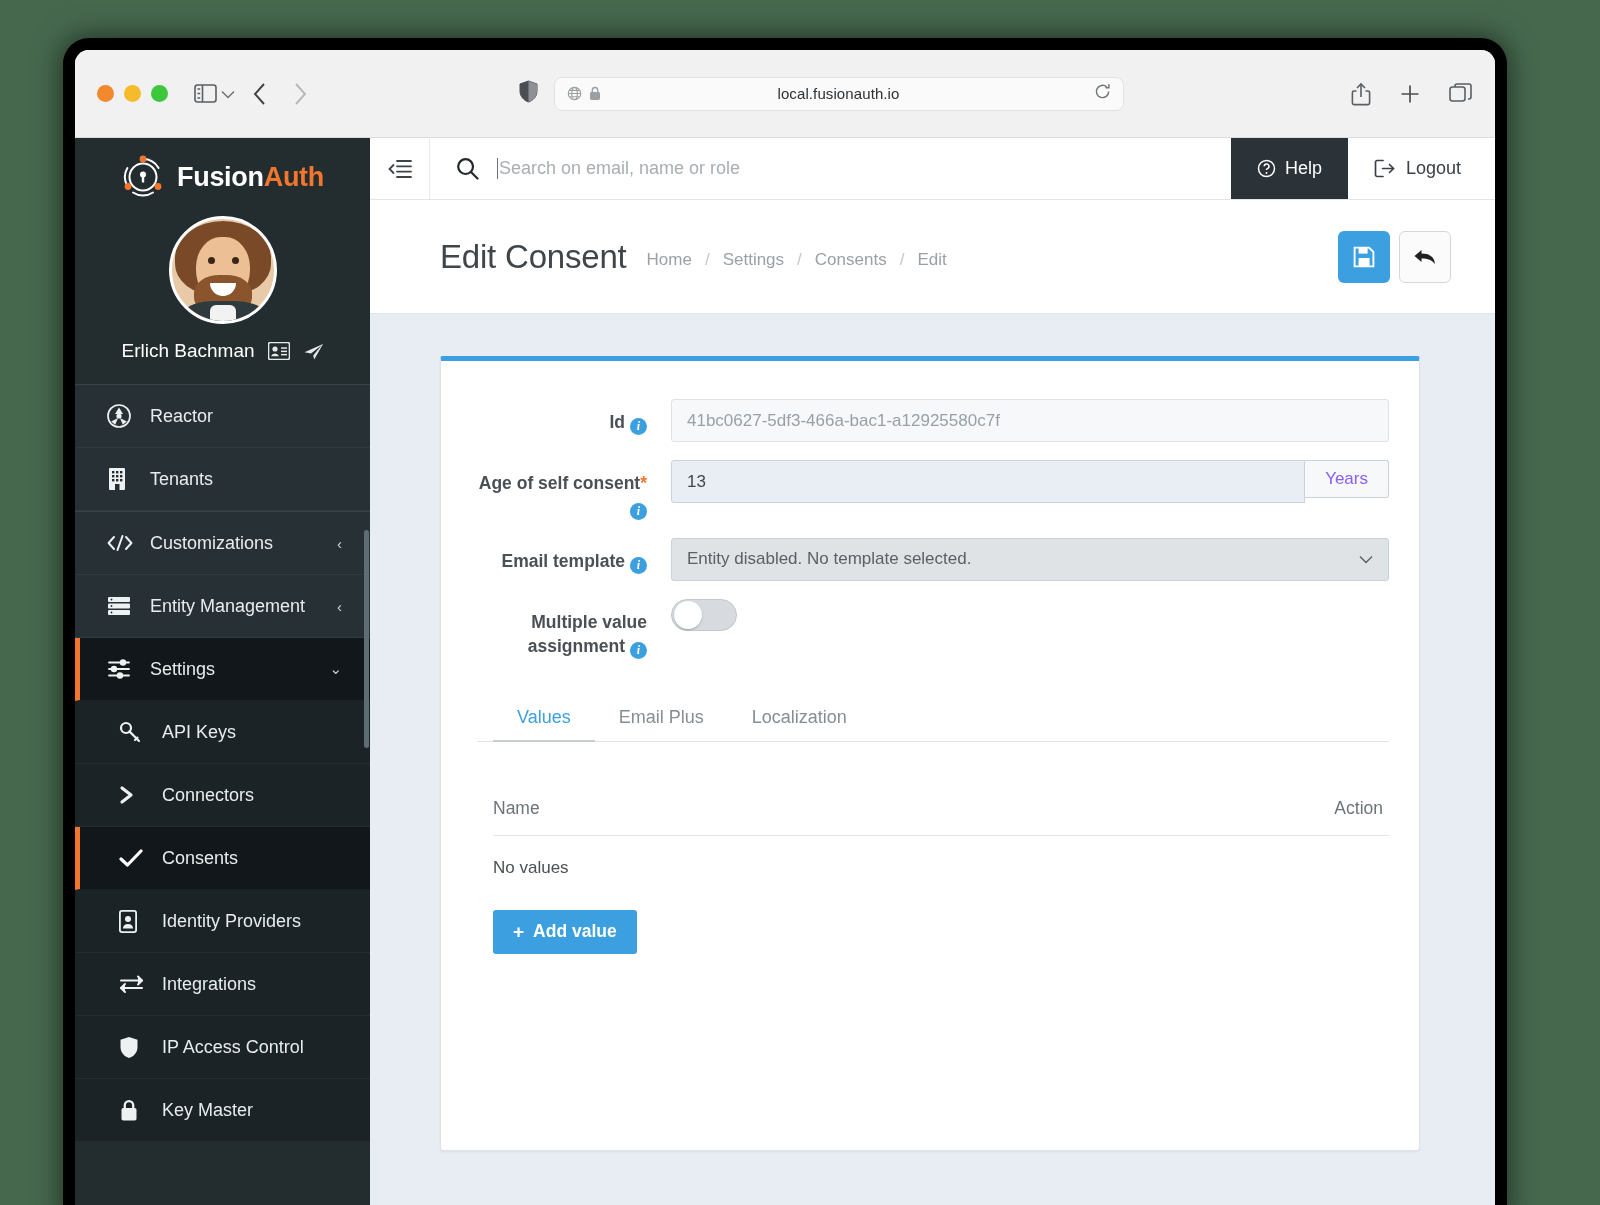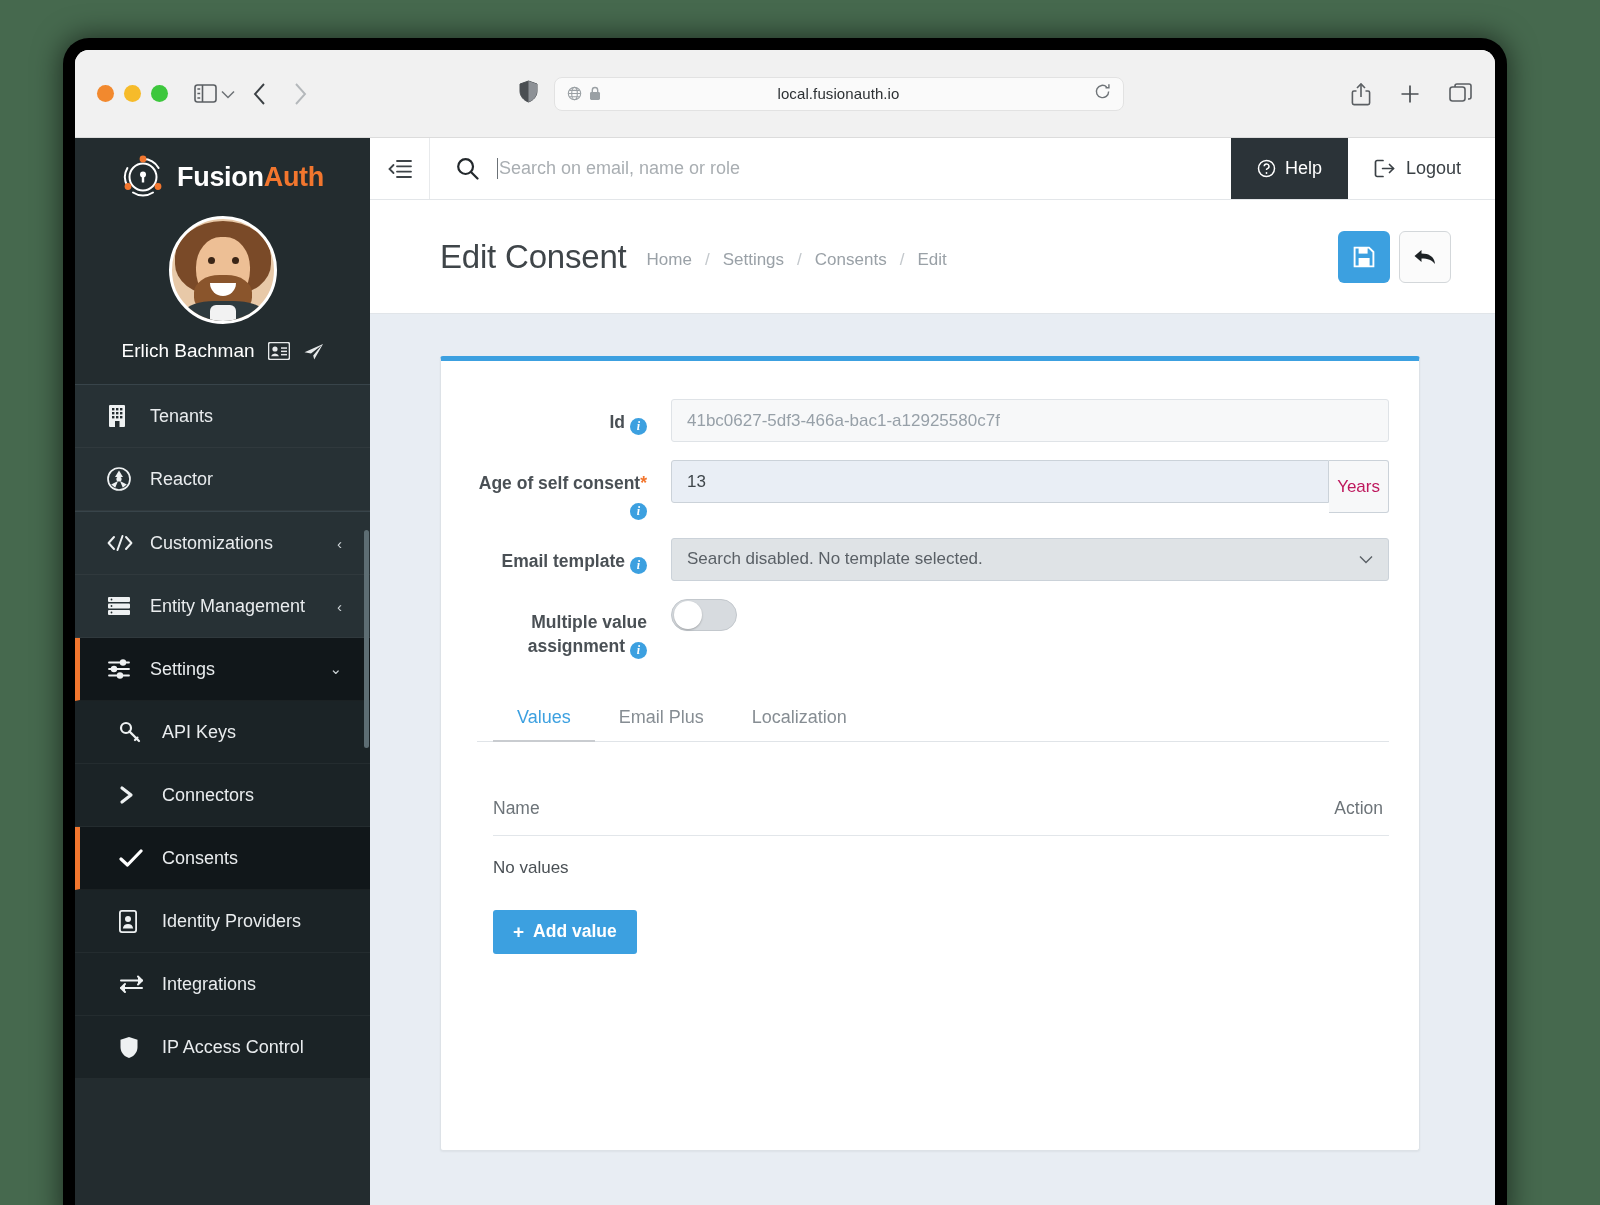--- a/index.html
+++ b/index.html
@@ -429,30 +429,30 @@
     background: #f7f8f9;
     color: #97a0a8;
     border-color: #dfe3e7;
   }
   .input-group { display: flex; width: 100%; }
   .input-group .input {
     border-top-right-radius: 0;
     border-bottom-right-radius: 0;
   }
   .addon {
-    height: 53px;
+    height: 38px;
     background: #f7f8f9;
     border: 1px solid #cbd2d9;
     border-left: none;
     border-radius: 0 3px 3px 0;
     display: flex;
     align-items: center;
-    padding: 0 8px;
+    padding: 0 20px;
     font-size: 17px;
-    color: #be185d;
+    color: #8b5cf6;
   }
   .select {
     width: 100%;
     height: 43px;
     background: #dfe3e6;
     border: 1px solid #cbd2d9;
     border-radius: 3px;
     padding: 0 15px;
     display: flex;
     align-items: center;
@@ -679,51 +679,51 @@
             </svg>
           </span>
         </div>
       </div>
 
       <div class="sb-divider"></div>
 
       <div class="sb-group">
         <div class="sb-item">
           <span class="sb-ico">
+            <svg width="24" height="24" viewBox="0 0 24 24">
+              <circle cx="12" cy="12" r="11" fill="none" stroke="#eef1f2" stroke-width="1.7"></circle>
+              <circle cx="12" cy="12" r="2.6" fill="#eef1f2"></circle>
+              <path d="M12 3.5 L16 10 H8 Z" fill="#eef1f2"></path>
+              <path d="M4.2 17.5 L11 14 L8.2 20.8 Z" fill="#eef1f2"></path>
+              <path d="M19.8 17.5 L13 14 L15.8 20.8 Z" fill="#eef1f2"></path>
+            </svg>
+          </span>
+          <span class="sb-label">Reactor</span>
+        </div>
+
+        <div class="sb-item">
+          <span class="sb-ico">
             <svg width="20" height="24" viewBox="0 0 20 24">
               <rect x="2" y="1" width="16" height="22" rx="1" fill="#eef1f2"></rect>
               <g fill="#232c2f">
                 <rect x="5" y="4" width="2.4" height="2.4"></rect>
                   <rect x="9" y="4" width="2.4" height="2.4"></rect>
                   <rect x="13" y="4" width="2.4" height="2.4"></rect>
                 <rect x="5" y="8" width="2.4" height="2.4"></rect>
                   <rect x="9" y="8" width="2.4" height="2.4"></rect>
                   <rect x="13" y="8" width="2.4" height="2.4"></rect>
                 <rect x="5" y="12" width="2.4" height="2.4"></rect>
                   <rect x="9" y="12" width="2.4" height="2.4"></rect>
                   <rect x="13" y="12" width="2.4" height="2.4"></rect>
                 <rect x="8" y="17" width="4.5" height="6"></rect>
               </g>
             </svg>
           </span>
           <span class="sb-label">Tenants</span>
         </div>
-
-        <div class="sb-item">
-          <span class="sb-ico">
-            <svg width="24" height="24" viewBox="0 0 24 24">
-              <circle cx="12" cy="12" r="11" fill="none" stroke="#eef1f2" stroke-width="1.7"></circle>
-              <circle cx="12" cy="12" r="2.6" fill="#eef1f2"></circle>
-              <path d="M12 3.5 L16 10 H8 Z" fill="#eef1f2"></path>
-              <path d="M4.2 17.5 L11 14 L8.2 20.8 Z" fill="#eef1f2"></path>
-              <path d="M19.8 17.5 L13 14 L15.8 20.8 Z" fill="#eef1f2"></path>
-            </svg>
-          </span>
-          <span class="sb-label">Reactor</span>
-        </div>
       </div>
 
       <div class="sb-divider"></div>
 
       <div class="sb-group">
         <div class="sb-item">
           <span class="sb-ico">
             <svg width="26" height="18" viewBox="0 0 26 18" fill="none" stroke="#eef1f2" stroke-width="2" stroke-linecap="round" stroke-linejoin="round">
               <polyline points="7,3 1.6,9 7,15"></polyline>
               <line x1="15.5" y1="2" x2="10.5" y2="16"></line>
@@ -819,20 +819,29 @@
 
       <div class="sb-item sub">
         <span class="sb-ico">
           <svg width="20" height="23" viewBox="0 0 20 23">
             <path d="M10 1 L18.5 3.8 V11 C18.5 16.6 14.6 20.6 10 22 C5.4 20.6 1.5 16.6 1.5 11 V3.8 Z" fill="#eef1f2"></path>
           </svg>
         </span>
         <span class="sb-label">IP Access Control</span>
       </div>
 
+      <div class="sb-item sub">
+        <span class="sb-ico">
+          <svg width="20" height="23" viewBox="0 0 20 23">
+            <rect x="2.5" y="9" width="15" height="12.5" rx="1.8" fill="#eef1f2"></rect>
+            <path d="M5.8 9 V6.3 a4.2 4.2 0 0 1 8.4 0 V9" fill="none" stroke="#eef1f2" stroke-width="2.3"></path>
+          </svg>
+        </span>
+        <span class="sb-label">Key Master</span>
+      </div>
 
       <div class="sb-scrollbar"></div>
     </nav>
 
     <div class="main">
 
       <div class="topbar">
         <div class="tb-collapse">
           <svg width="24" height="20" viewBox="0 0 24 20" fill="none" stroke="#3e4448" stroke-width="1.8" stroke-linecap="round">
             <line x1="9" y1="2" x2="23" y2="2"></line>
@@ -927,21 +936,21 @@
               </div>
             </div>
           </div>
 
           <div class="form-row">
             <div class="f-label">
               <span>Email template</span><span class="info-i">i</span>
             </div>
             <div class="f-control">
               <div class="select">
-                <span>Search disabled. No template selected.</span>
+                <span>Entity disabled. No template selected.</span>
                 <span class="sel-chev">
                   <svg width="14" height="9" viewBox="0 0 14 9" fill="none" stroke="#5a6066" stroke-width="1.4">
                     <polyline points="1,1.5 7,7.5 13,1.5"></polyline>
                   </svg>
                 </span>
               </div>
             </div>
           </div>
 
           <div class="form-row">

